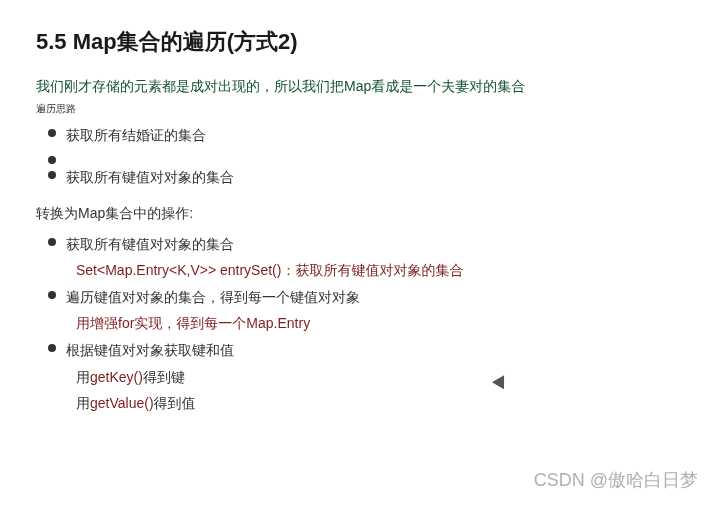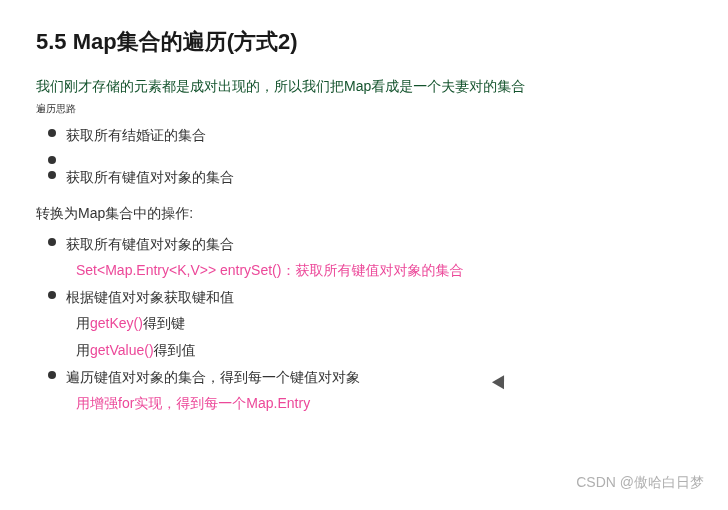--- a/index.html
+++ b/index.html
@@ -99,29 +99,29 @@
       align-items: flex-start;
     }
 
     .sub-item {
       margin-left: 28px;
       font-size: 14px;
       line-height: 1.9;
     }
 
     .blue-text {
-      color: #ec4899;
+      color: #7f1d1d;
       text-align: center;
     }
 
     .watermark {
       position: absolute;
       bottom: 18px;
-      right: 24px;
-      font-size: 14px;
+      right: 30px;
+      font-size: 18px;
       color: #b0b0b0;
     }
 
     .cursor-area {
       position: absolute;
       bottom: 120px;
       right: 220px;
     }
 
     .cursor {
@@ -168,37 +168,37 @@
           <span>获取所有键值对对象的集合</span>
         </div>
         <div class="sub-item">
           <span class="blue-text">Set&lt;Map.Entry&lt;K,V&gt;&gt; entrySet()：获取所有键值对对象的集合</span>
         </div>
       </li>
 
       <li>
         <div class="map-bullet-item">
           <span class="bullet-dot"></span>
-          <span>根据键值对对象获取键和值</span>
-        </div>
-        <div class="sub-item">
-          <span>用</span><span class="blue-text">getKey()</span><span>得到键</span>
-        </div>
-        <div class="sub-item">
-          <span>用</span><span class="blue-text">getValue()</span><span>得到值</span>
+          <span>遍历键值对对象的集合，得到每一个键值对对象</span>
+        </div>
+        <div class="sub-item">
+          <span class="blue-text">用增强for实现，得到每一个Map.Entry</span>
         </div>
       </li>
 
       <li>
         <div class="map-bullet-item">
           <span class="bullet-dot"></span>
-          <span>遍历键值对对象的集合，得到每一个键值对对象</span>
-        </div>
-        <div class="sub-item">
-          <span class="blue-text">用增强for实现，得到每一个Map.Entry</span>
+          <span>根据键值对对象获取键和值</span>
+        </div>
+        <div class="sub-item">
+          <span>用</span><span class="blue-text">getKey()</span><span>得到键</span>
+        </div>
+        <div class="sub-item">
+          <span>用</span><span class="blue-text">getValue()</span><span>得到值</span>
         </div>
       </li>
 
     </ul>
   </div>
 
   <div class="cursor-area">
     <div class="cursor"></div>
   </div>
 

